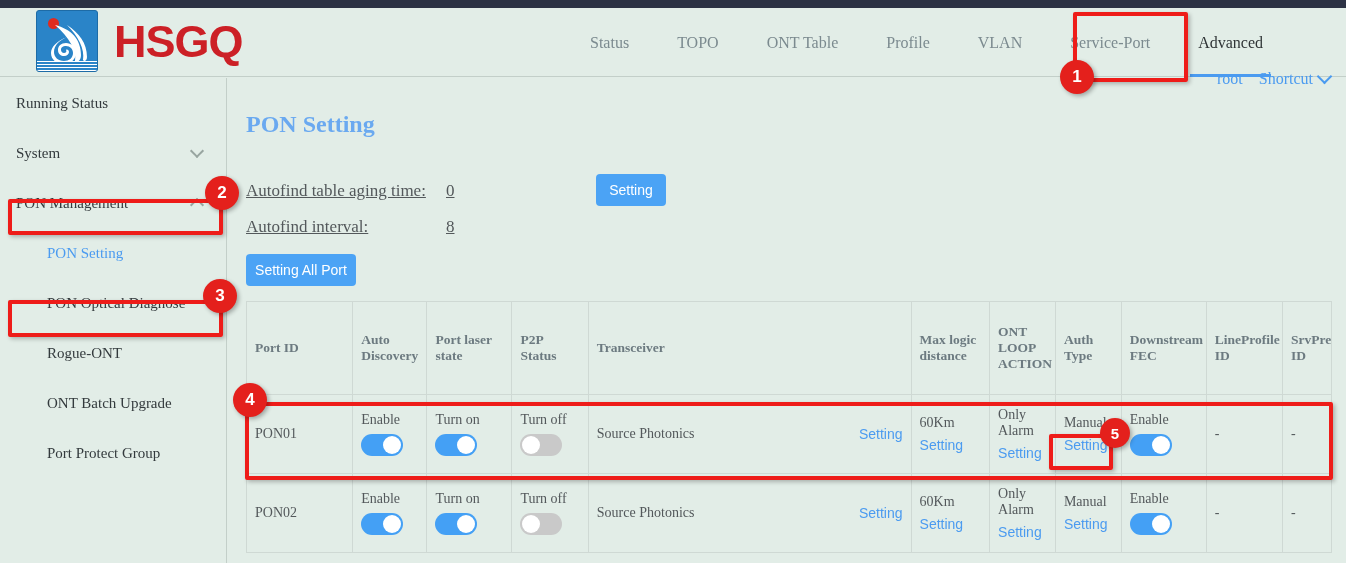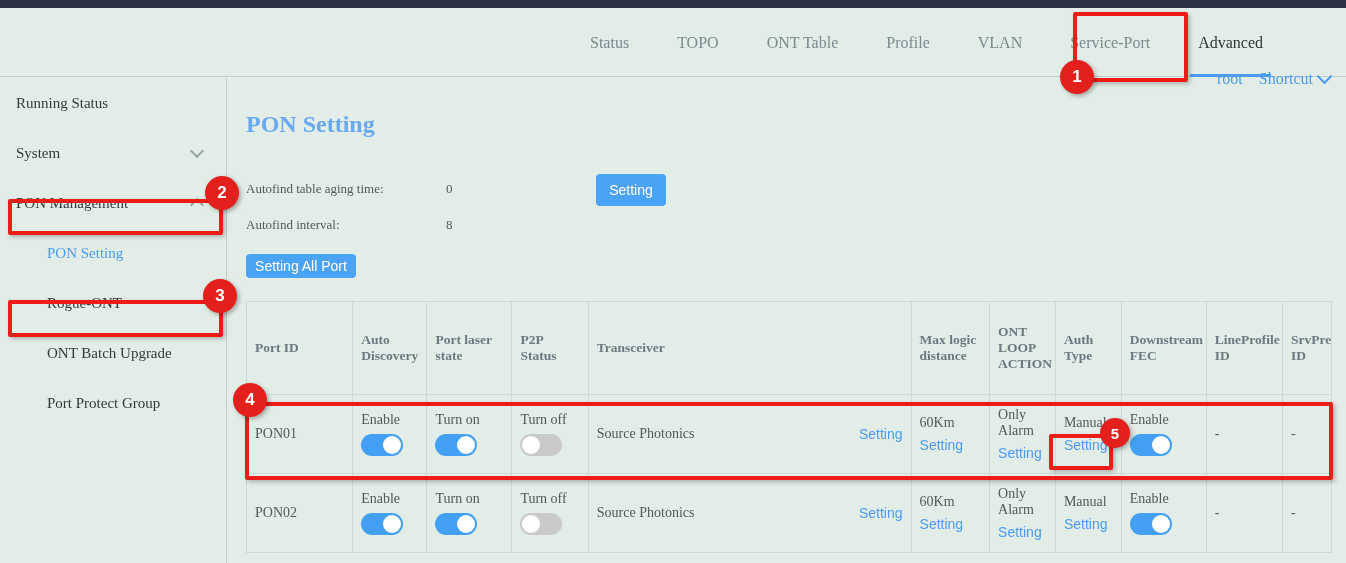--- a/index.html
+++ b/index.html
@@ -105,34 +105,34 @@
 
   
   .main { position: absolute; left: 228px; top: 78px; width: 1118px; height: 485px; }
   .page-title {
     position: absolute; left: 18px; top: 33px;
     font-size: 24px; font-weight: bold; color: #6aa9f0;
   }
 
   .form-row {
     position: absolute; display: flex; align-items: center;
-    font-size: 13px; color: #53585b;
+    font-size: 17px; color: #53585b; text-decoration: underline;
   }
   .form-label { width: 200px; }
   .form-value { color: #53585b; }
 
   .btn {
     font-family: "Liberation Sans", sans-serif;
     background: #4ba3f5; color: #ffffff;
     border: none; border-radius: 4px;
     font-size: 14px; cursor: pointer;
     display: inline-flex; align-items: center; justify-content: center;
   }
   .btn-setting { position: absolute; left: 368px; top: 96px; width: 70px; height: 32px; }
-  .btn-setall  { position: absolute; left: 18px; top: 176px; width: 110px; height: 24px; }
+  .btn-setall  { position: absolute; left: 18px; top: 176px; width: 110px; height: 32px; }
 
   
   .table-wrap {
     position: absolute; left: 18px; top: 223px;
     width: 1086px; height: 262px; overflow: hidden;
   }
   table.pon {
     border-collapse: collapse; width: 1086px;
     table-layout: fixed;
   }
@@ -195,20 +195,32 @@
 </style>
 </head>
 <body>
 
 <div id="app">
 
   <div class="topstrip"></div>
 
   <div class="header">
 
+    <div class="logo-wrap">
+      <div class="logo-mark">
+        <div class="logo-dot"></div>
+        <svg class="logo-swoosh" width="62" height="62" viewBox="0 0 62 62">
+          <path d="M18 14 C34 18, 44 28, 44 44 C44 50, 40 52, 38 50 C40 40, 32 26, 18 14 Z" fill="#ffffff"></path>
+          <path d="M30 14 C42 22, 50 32, 50 46 C50 50, 47 51, 46 49 C48 38, 41 25, 30 14 Z" fill="#ffffff"></path>
+          <path d="M30 26 C20 30, 14 36, 14 42 C14 49, 20 53, 27 53 C34 53, 39 48, 39 42 C39 36, 34 32, 29 32 C24 32, 21 35, 21 39 C21 43, 24 45, 27 45 C30 45, 32 43, 32 41 C32 39, 30 38, 29 39 C30 40, 29 42, 27 42 C25 42, 24 40, 24 39 C24 36, 26 35, 29 35 C33 35, 36 38, 36 42 C36 47, 32 50, 27 50 C21 50, 17 46, 17 41 C17 34, 23 29, 30 26 Z" fill="#ffffff"></path>
+        </svg>
+        <div class="logo-lines"></div>
+      </div>
+      <div class="logo-text">HSGQ</div>
+    </div>
 
     <div class="nav">
       <div class="nav-item">Status</div>
       <div class="nav-item">TOPO</div>
       <div class="nav-item">ONT Table</div>
       <div class="nav-item">Profile</div>
       <div class="nav-item">VLAN</div>
       <div class="nav-item">Service-Port</div>
       <div class="nav-item active">Advanced</div>
     </div>
@@ -229,20 +241,21 @@
       <span>System</span>
       <span class="side-caret down"></span>
     </div>
 
     <div class="side-item">
       <span>PON Management</span>
       <span class="side-caret up"></span>
     </div>
 
     <div class="side-item sub active-link">PON Setting</div>
+    <div class="side-item sub">PON Optical Diagnose</div>
     <div class="side-item sub">Rogue-ONT</div>
     <div class="side-item sub">ONT Batch Upgrade</div>
     <div class="side-item sub">Port Protect Group</div>
   </div>
 
   <div class="main">
 
     <div class="page-title">PON Setting</div>
 
     <div class="form-row" style="left:18px; top:103px;">

